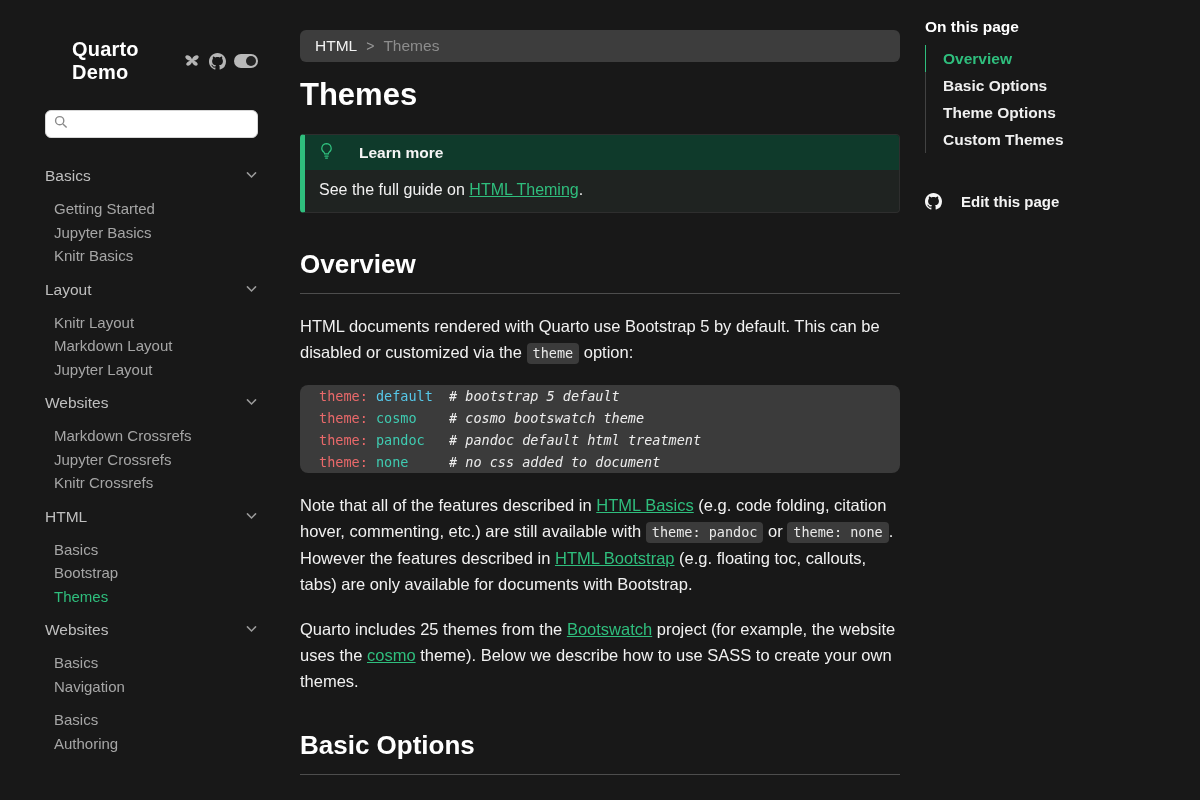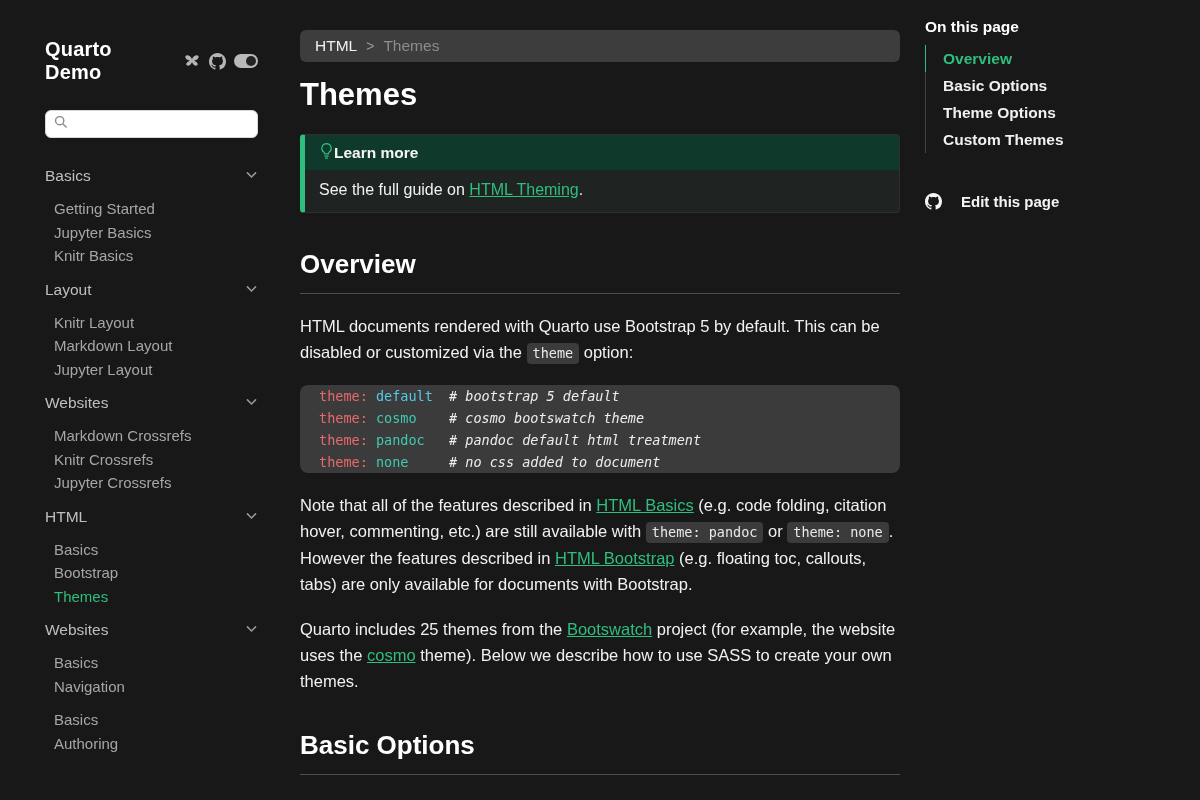--- a/index.html
+++ b/index.html
@@ -7,21 +7,21 @@
   body {
     background:#181818;
     color:#f1f1f1;
     font-family:"Liberation Sans", sans-serif;
   }
   a { color:#2fbe7d; text-decoration:underline; cursor:pointer;text-align:right; }
 
   
   .sidebar { position:absolute; left:0; top:0; width:272px; height:800px; padding:38px 14px 0 45px; }
   .brand-row { display:flex; align-items:center; gap:9px; }
-  .brand-title { font-size:20px; font-weight:700; color:#fff; letter-spacing:.2px; cursor:pointer; }
+  .brand-title { font-size:20px; font-weight:700; color:#fff; letter-spacing:.2px; cursor:pointer;margin-left:27px; }
   .brand-icons { display:flex; align-items:center; gap:8px; margin-left:3px; }
   .brand-icons svg { display:block; }
   .toggle-pill { width:24px; height:14px; background:#b9b9b9; border-radius:8px; position:relative; cursor:pointer; }
   .toggle-pill .knob { position:absolute; right:2px; top:2px; width:10px; height:10px; border-radius:50%; background:#232323; }
   .search-box { margin-top:26px; width:213px; height:28px; background:#fff; border:1px solid #d7d7d7; border-radius:6px; display:flex; align-items:center; padding:0 8px; }
   .search-box input { border:none; outline:none; background:transparent; width:100%; font-size:13px; margin-left:6px; font-family:"Liberation Sans",sans-serif; }
   .nav { margin-top:26px; }
   .nav-section { margin-bottom:10px; }
   .nav-section-title { display:flex; align-items:center; justify-content:space-between; height:24px; color:#bfbfbf; font-size:15.5px; cursor:pointer; }
   .nav-items { margin-top:9px; }
@@ -29,21 +29,21 @@
   .nav-item.active { color:#2fbe7d; }
 
   
   .main { position:absolute; left:300px; top:0; width:600px; }
   .breadcrumb { margin-top:30px; height:32px; background:#3d3d3d; border-radius:6px; display:flex; align-items:center; padding:0 15px; font-size:15.5px; gap:9px; }
   .crumb-parent { color:#f2f2f2; cursor:pointer; }
   .crumb-sep { color:#9a9a9a; font-size:14px; }
   .crumb-current { color:#8d8d8d; }
   .page-title { margin-top:15px; font-size:31px; font-weight:700; color:#fff; }
   .callout { margin-top:21px; border-left:5px solid #2fbe7d; border-top:1px solid #2e2e2e; border-right:1px solid #2e2e2e; border-bottom:1px solid #2e2e2e; border-radius:4px; overflow:hidden; background:#1f2321; }
-  .callout-header { background:#0f3a2b; display:flex; align-items:center; gap:0; padding:7px 14px; }
+  .callout-header { background:#0f3a2b; display:flex; align-items:center; gap:25px; padding:7px 14px; }
   .callout-title { font-size:15.5px; font-weight:700; color:#f5f5f5; }
   .callout-body { padding:11px 14px 13px 14px; font-size:16px; }
   h2.section-heading { margin-top:36px; font-size:26px; font-weight:700; color:#fff; padding-bottom:13px; border-bottom:1px solid #4d4d4d; }
   .main p { margin-top:19px; font-size:16.5px; line-height:26px; color:#f1f1f1; }
   code.inline-code { font-family:"DejaVu Sans Mono", monospace; font-size:13.5px; background:#3b3b3b; color:#e9e9e9; padding:2px 6px 3px 6px; border-radius:4px; }
   .code-block { margin-top:19px; background:#3b3b3b; border-radius:8px; padding:0 19px; font-family:"DejaVu Sans Mono", monospace; font-size:13.5px; line-height:22px; white-space:pre; }
   .code-key { color:#e9696a; }
   .code-comment { color:#ededed; font-style:italic; }
 
   
@@ -115,22 +115,22 @@
       </div>
       <div class="nav-section">
         <div class="nav-section-title">
           <span>Websites</span>
           <span><svg width="13" height="13" viewBox="0 0 16 16" fill="none" stroke="#9a9a9a" stroke-width="1.8" stroke-linecap="round">
               <polyline points="3,6 8,11 13,6"></polyline>
             </svg></span>
         </div>
         <div class="nav-items">
           <div class="nav-item">Markdown Crossrefs</div>
+          <div class="nav-item">Jupyter Crossrefs</div>
           <div class="nav-item">Knitr Crossrefs</div>
-          <div class="nav-item">Jupyter Crossrefs</div>
         </div>
       </div>
       <div class="nav-section">
         <div class="nav-section-title">
           <span>HTML</span>
           <span><svg width="13" height="13" viewBox="0 0 16 16" fill="none" stroke="#9a9a9a" stroke-width="1.8" stroke-linecap="round">
               <polyline points="3,6 8,11 13,6"></polyline>
             </svg></span>
         </div>
         <div class="nav-items">

